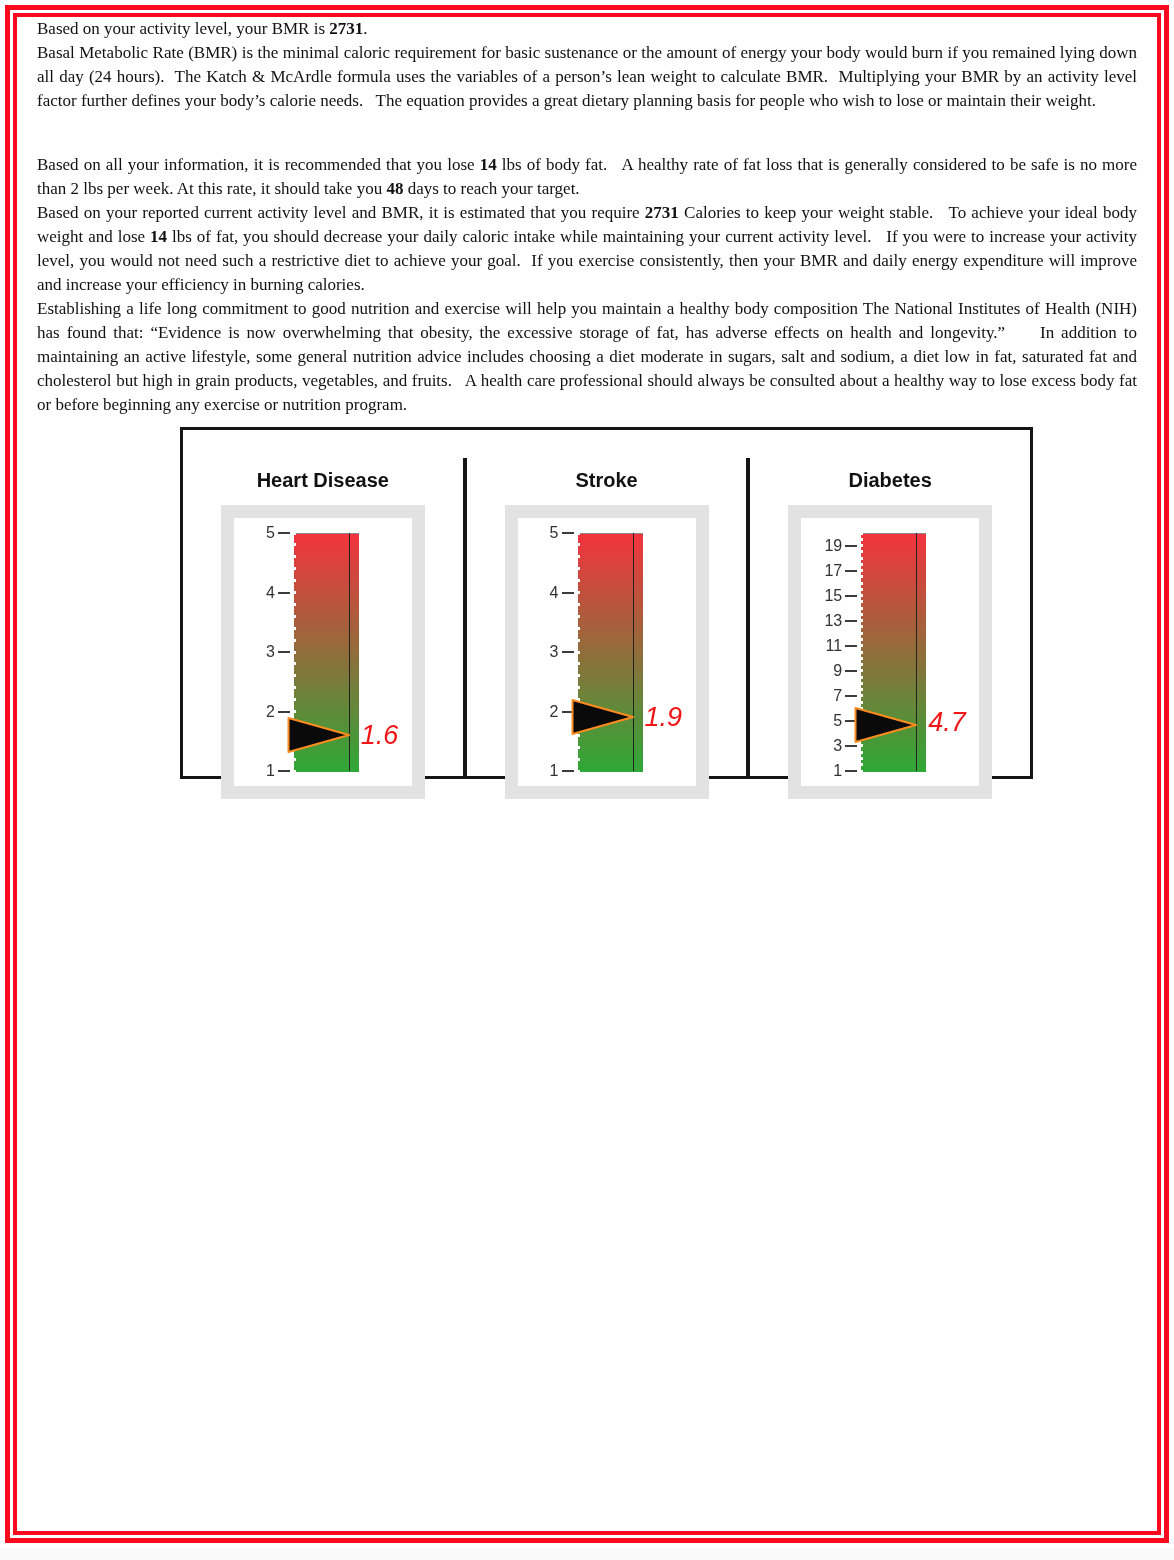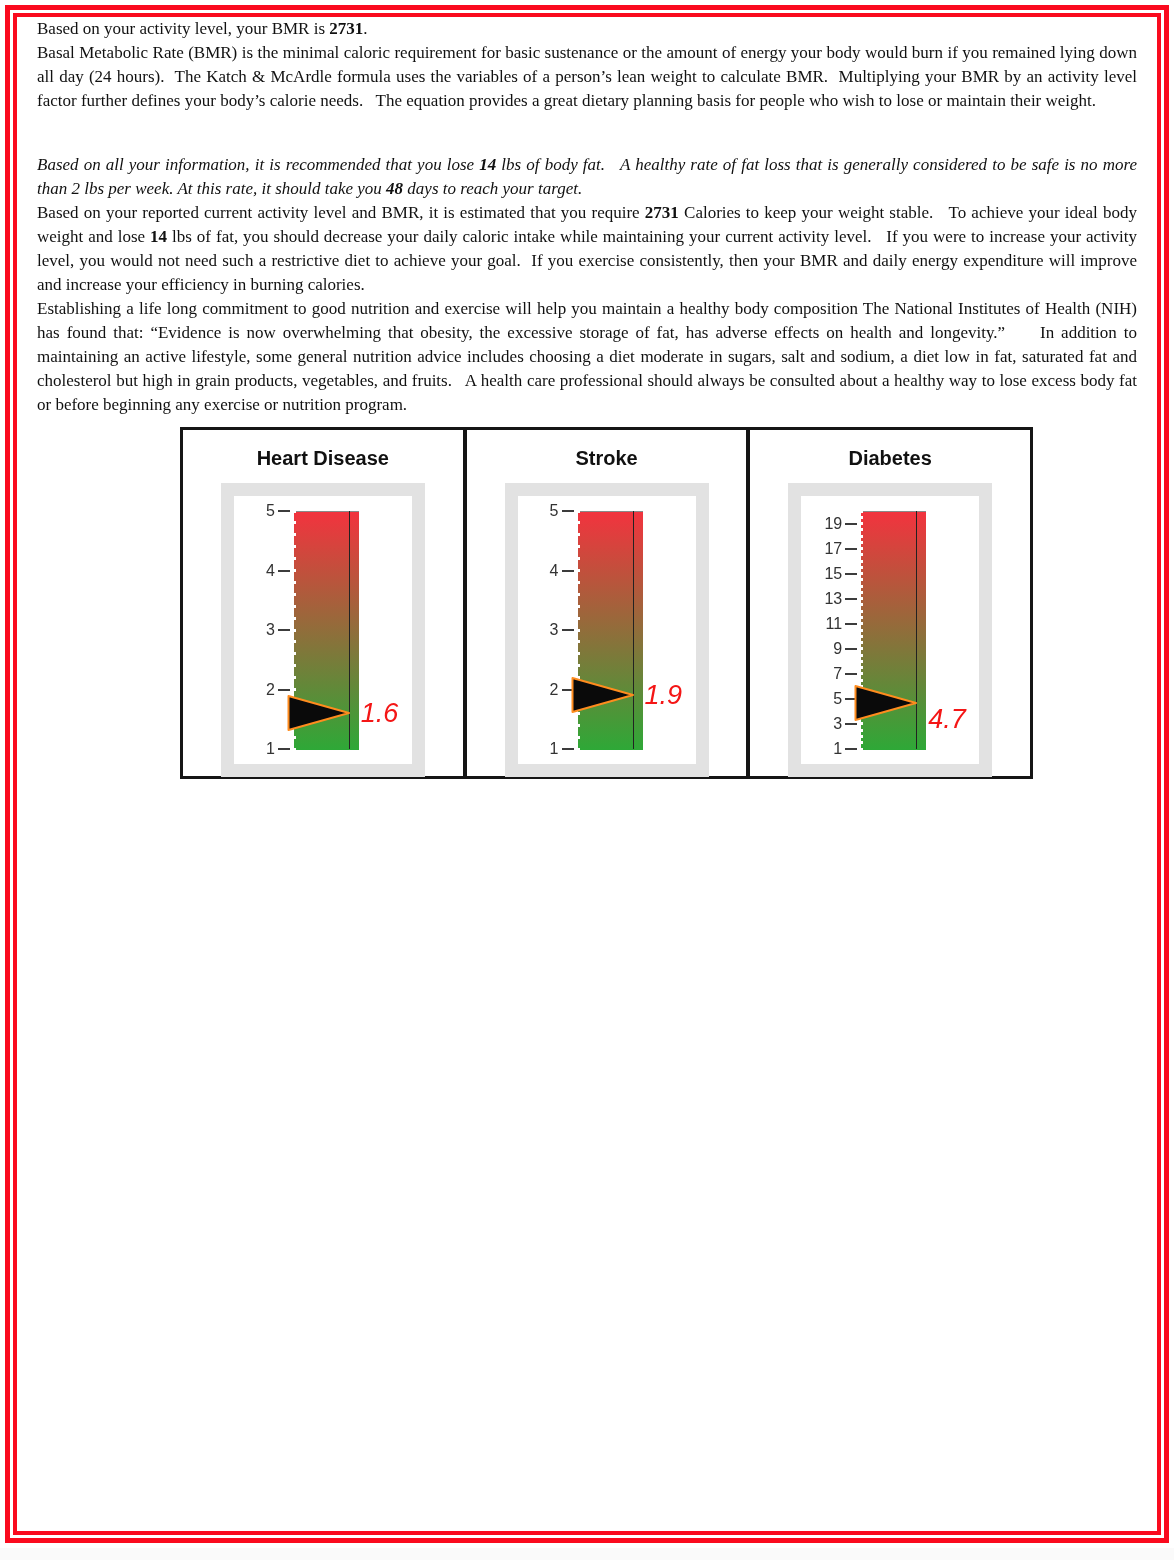--- a/index.html
+++ b/index.html
@@ -37,21 +37,21 @@
   }
   p.body-text{
     margin:0;
     font-size:17px; line-height:24px;
     color:#111111;
     text-align:justify;
     white-space:pre-wrap;
   }
   .mt-p1{margin-top:26px;}
   .mt-p2{margin-top:28px;}
-  .mt-p3{margin-top:27px;font-style:italic;}
+  .mt-p3{margin-top:27px;}
   .mt-p4{margin-top:49px;}
   b{font-weight:bold;}
   .health-heading{
     margin-top:40px;
     text-align:center;
     color:#000;
   }
   .health-heading .line1{
     font-size:31px; font-weight:bold; line-height:34px;
   }
@@ -68,22 +68,23 @@
   .chart-box{
     margin:10px 0 0 143px;
     width:847px; height:346px;
     border:3px solid #151515;
     display:flex;
     background:#ffffff;
   }
   .gauge-panel{
     flex:1 1 0;
     border-right:4px solid #151515;
-    padding-top:17px;
+    padding-top:11px;
     min-width:0;
+    margin-top:28px;
   }
   .gauge-panel:last-child{border-right:none;}
   .gauge-header{
     text-align:center;
     font-family:"Liberation Sans", sans-serif;
     font-size:20px; font-weight:bold; color:#111;
   }
   .gauge-frame{
     width:178px; height:268px;
     margin:13px auto 0 auto;
@@ -300,20 +301,20 @@
               <div class="gauge-tick-label" style="left:-7px;top:92.6842105263158px;width:48px;">13</div>
               <div class="gauge-major-tick" style="left:44px;top:76.63157894736841px;width:12px;height:2px;"></div>
               <div class="gauge-tick-label" style="left:-7px;top:67.63157894736841px;width:48px;">15</div>
               <div class="gauge-major-tick" style="left:44px;top:51.578947368421055px;width:12px;height:2px;"></div>
               <div class="gauge-tick-label" style="left:-7px;top:42.578947368421055px;width:48px;">17</div>
               <div class="gauge-major-tick" style="left:44px;top:26.526315789473685px;width:12px;height:2px;"></div>
               <div class="gauge-tick-label" style="left:-7px;top:17.526315789473685px;width:48px;">19</div>
               <svg class="gauge-pointer" width="64" height="40" style="left:53px;top:186.65263157894736px;" viewBox="0 0 64 40">
                 <polygon points="1.5,3 1.5,37 62,20" fill="#0a0a0a" stroke="#ff8c1e" stroke-width="2" stroke-linejoin="round"></polygon>
               </svg>
-              <div class="gauge-value-label" style="left:127px;top:206px;">4.7</div>
+              <div class="gauge-value-label" style="left:127px;top:187px;">4.7</div>
             </div>
         </div>
       </div>
     </div>
 
   </div>
 </div>
 
 </body></html>

